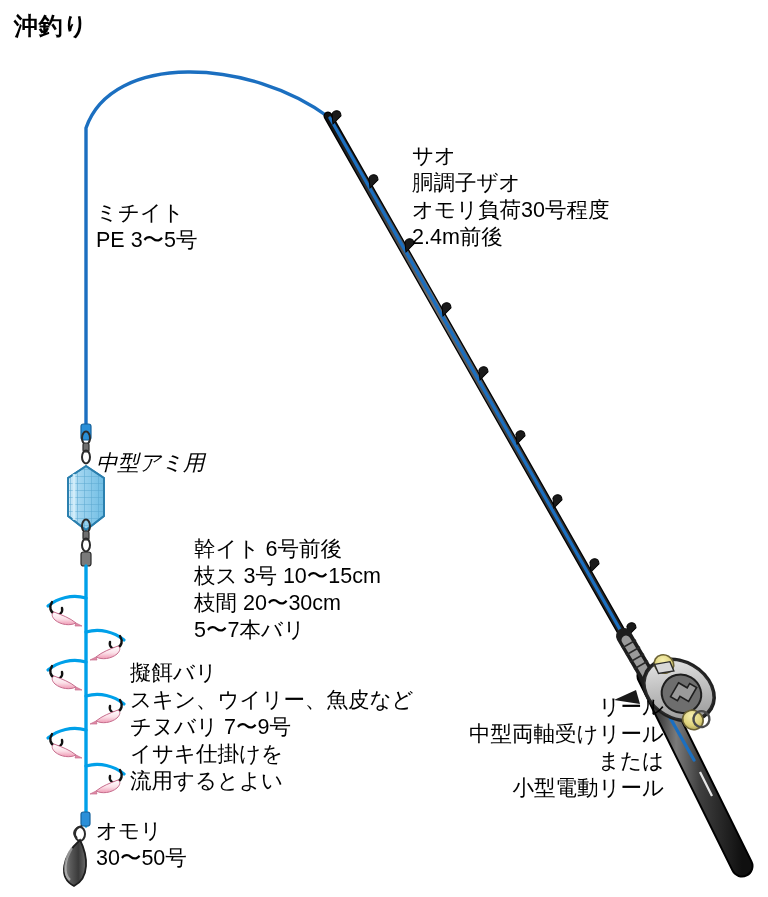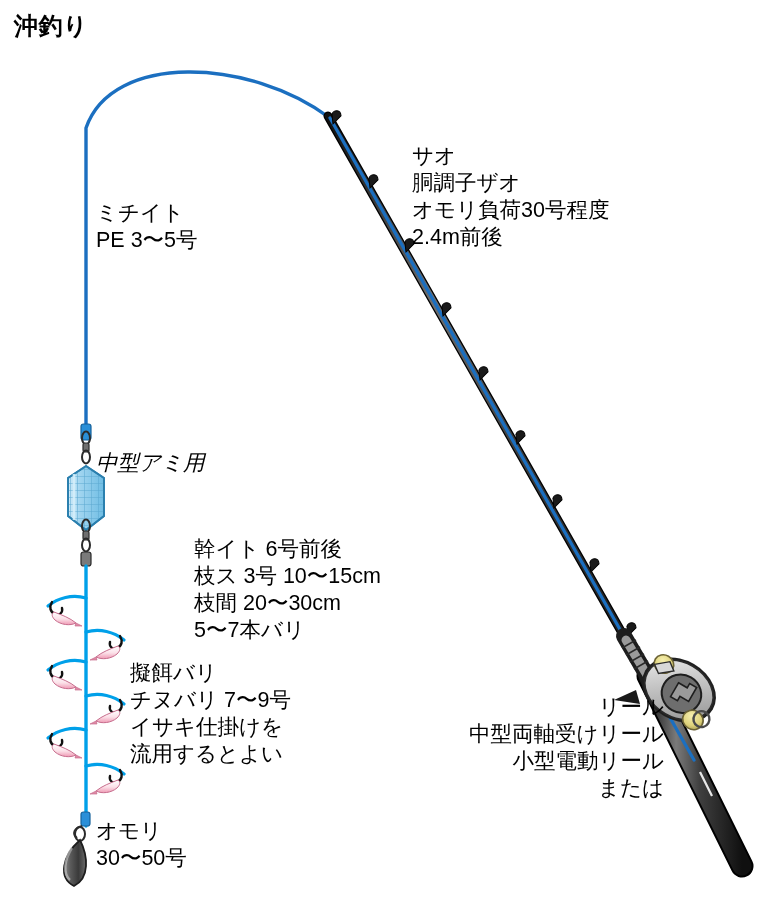--- a/index.html
+++ b/index.html
@@ -256,30 +256,31 @@
 
   <div class="label lbl-rig">
     <div>幹イト 6号前後</div>
     <div>枝ス 3号 10〜15cm</div>
     <div>枝間 20〜30cm</div>
     <div>5〜7本バリ</div>
   </div>
 
   <div class="label lbl-hook">
     <div>擬餌バリ</div>
+    <div>スキン、ウイリー、魚皮など</div>
     <div>チヌバリ 7〜9号</div>
     <div>イサキ仕掛けを</div>
     <div>流用するとよい</div>
   </div>
 
   <div class="label right lbl-reel">
     <div>リール</div>
     <div>中型両軸受けリール</div>
+    <div>または</div>
     <div>小型電動リール</div>
-    <div>または</div>
   </div>
 
   <div class="label lbl-sinker">
     <div>オモリ</div>
     <div>30〜50号</div>
   </div>
 
 </div>
 
 </body></html>

